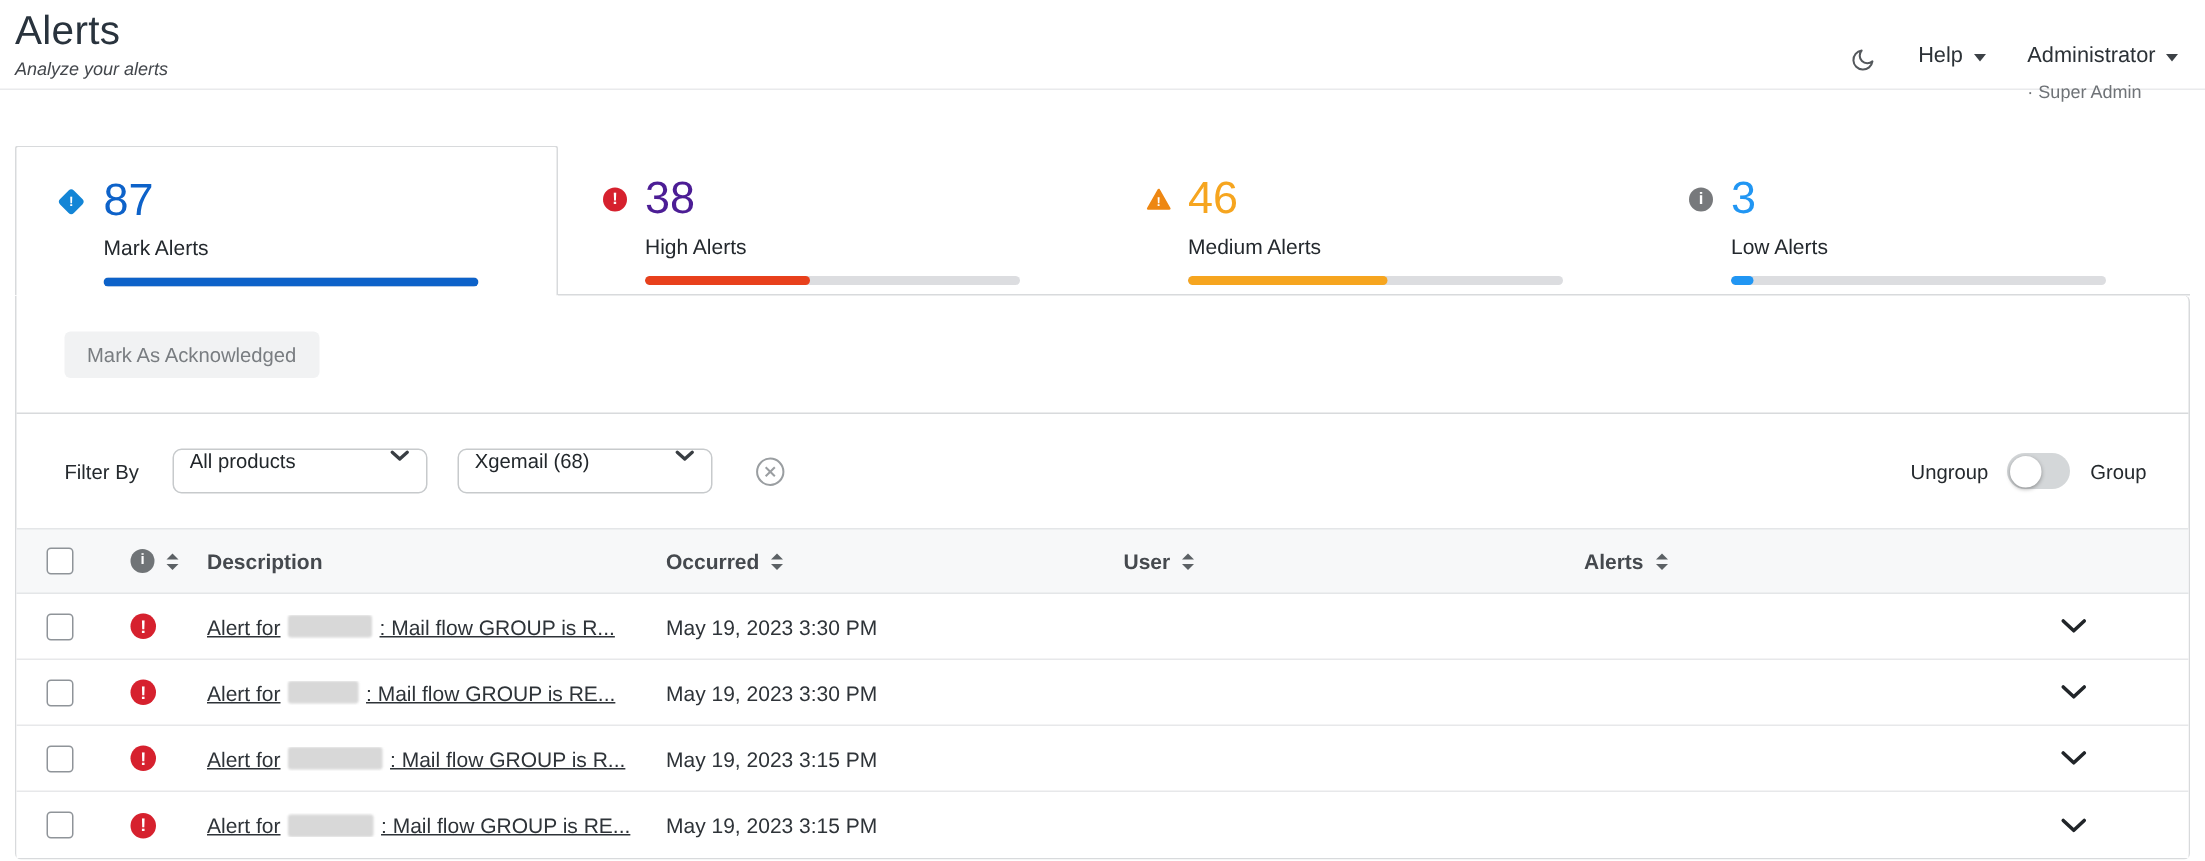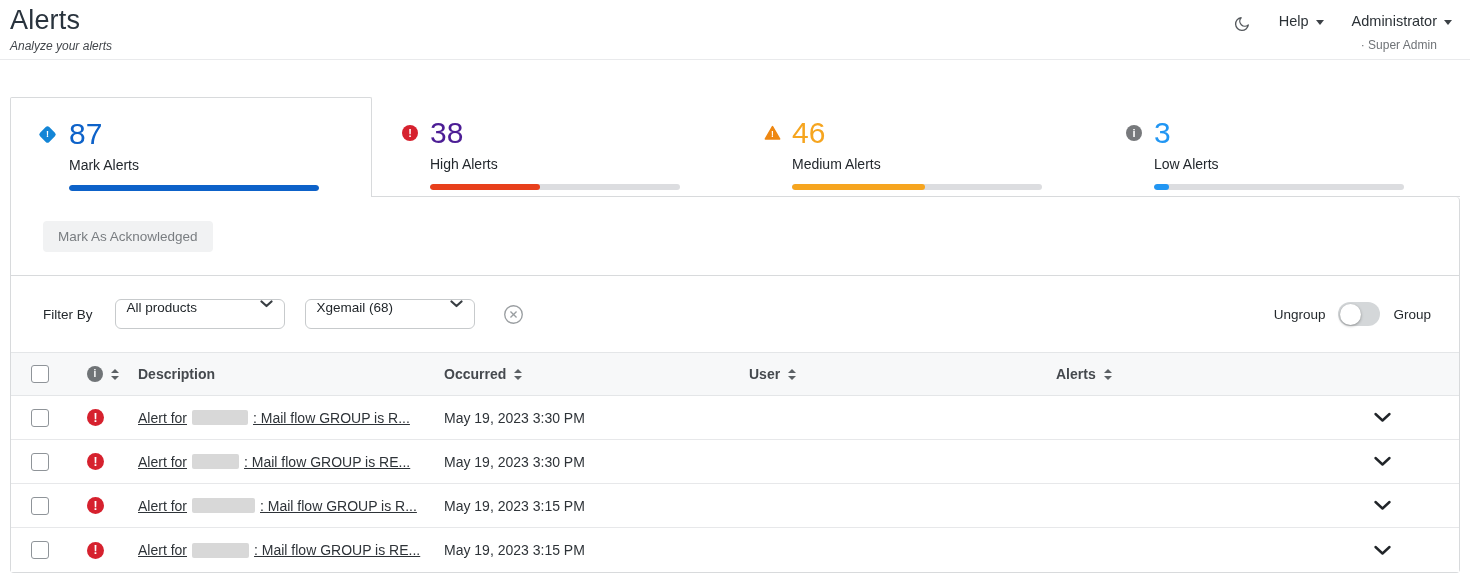--- a/index.html
+++ b/index.html
@@ -8,25 +8,25 @@
   body {
     width:1470px; height:574px; overflow:hidden;
     font-family:"Liberation Sans", sans-serif;
     color:#2e3338;
   }
   
   .topbar { height:60px; border-bottom:1px solid #e9eaec; display:flex; justify-content:space-between; padding:0 18px 0 10px; }
   .tb-left { padding-top:5px; }
   .page-title { font-size:27px; font-weight:normal; color:#29333d; letter-spacing:.2px; }
   .page-subtitle { font-size:12px; color:#43474c; margin-top:3px;font-style:italic; }
-  .tb-right { display:flex; gap:28px; padding-top:13px; align-items:flex-start; }
+  .tb-right { display:flex; gap:28px; padding-top:13px; align-items:flex-start;margin-top:16px; }
   .icon-btn { margin-top:2px; cursor:pointer; display:flex; }
   .menu-item { display:flex; align-items:center; gap:7px; font-size:14.5px; color:#2c3237; cursor:pointer; }
   .caret { width:0; height:0; border-left:4.5px solid transparent; border-right:4.5px solid transparent; border-top:5px solid #3c4146; margin-top:2px; }
-  .admin-block { display:flex; flex-direction:column; align-items:center; }
+  .admin-block { display:flex; flex-direction:column; align-items:flex-start; }
   .user-role { font-size:12px; color:#6f7377; margin-top:9px; margin-right:6px; }
 
   
   .content { padding:37px 10px 0; }
 
   
   .tabs { display:flex; height:100px; }
   .tab { width:362px; cursor:pointer; background:#fff; }
   .tab:last-child { flex:1; }
   .tab.selected { border:1px solid #d8dadc; border-bottom:none; border-radius:2px 2px 0 0; }

